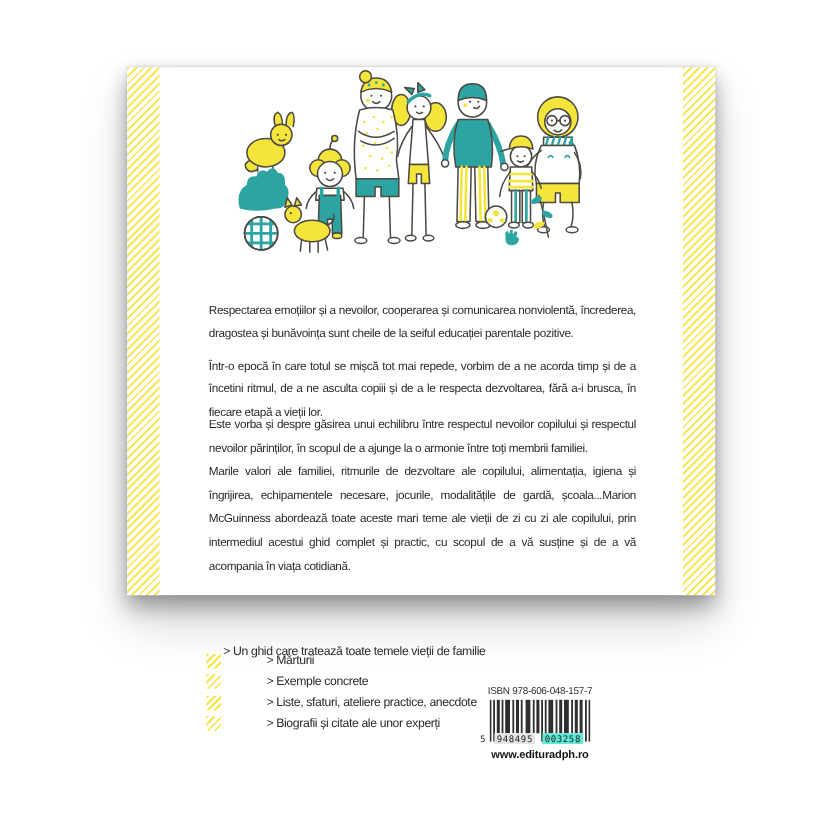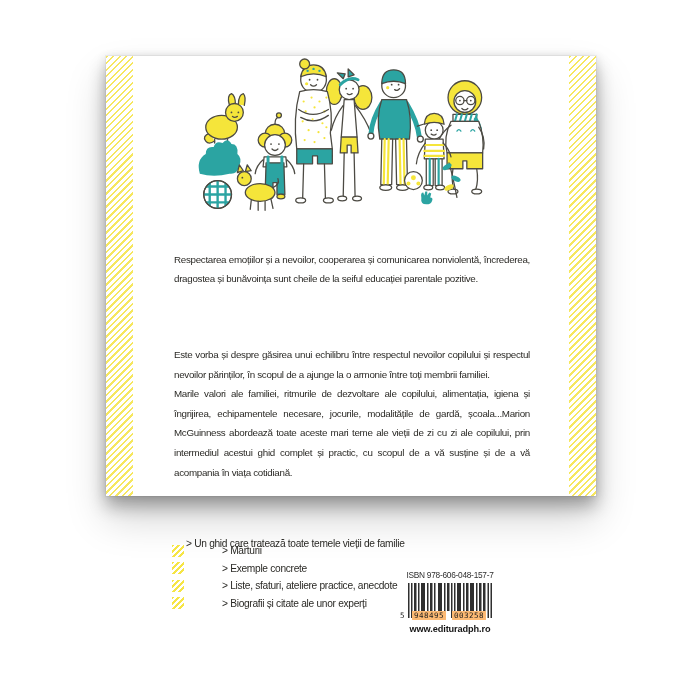--- a/index.html
+++ b/index.html
@@ -57,22 +57,22 @@
   .isbn-block{
     position:absolute;left:292px;top:514px;width:104px;text-align:center;color:#2f2f2f;
   }
   .isbn-label{font-size:8.3px;letter-spacing:-0.25px;white-space:nowrap;}
   .barcode{display:block;margin:3px auto 0;}
   .bc-digits{
     position:relative;width:84px;margin:-8px auto 0;height:9px;
     font-family:"DejaVu Sans Mono",monospace;font-size:7.5px;color:#1d1d1d;text-align:left;
   }
   .bc-digits .lead{position:absolute;left:-8px;top:0;}
-  .bc-digits .g1{position:absolute;left:4px;top:0;background:#fdba74;padding:0 2px;letter-spacing:0.5px;}
-  .bc-digits .g2{position:absolute;left:44px;top:0;background:#fdba74;padding:0 2px;letter-spacing:0.5px;}
+  .bc-digits .g1{position:absolute;left:4px;top:0;background:#e5e5e5;padding:0 2px;letter-spacing:0.5px;}
+  .bc-digits .g2{position:absolute;left:44px;top:0;background:#5eead4;padding:0 2px;letter-spacing:0.5px;}
   .website{font-weight:bold;font-size:9.2px;margin-top:4px;color:#151515;letter-spacing:-0.1px;white-space:nowrap;}
   .pos-p1{top:184px;} .pos-p2{top:230px;} .pos-p34{top:289px;}
   .pos-goal{top:396px;} .pos-discover{top:449px;} .pos-featmain{top:470px;}
   .pos-features{top:486px;}
 </style>
 </head>
 <body>
 
 <div class="book">
 
@@ -265,20 +265,21 @@
       <g>
         <path d="M276,141 Q272,120 268,106"></path>
         <ellipse cx="266" cy="110" rx="5" ry="2.5" fill="#2ba4a2" stroke="none" transform="rotate(-30 266 110)"></ellipse>
         <ellipse cx="275" cy="122" rx="5" ry="2.5" fill="#2ba4a2" stroke="none" transform="rotate(25 275 122)"></ellipse>
         <ellipse cx="268" cy="131" rx="5" ry="2.5" fill="#f5e53a" stroke="none" transform="rotate(-25 268 131)"></ellipse>
       </g>
     </g>
   </svg>
 
   <p class="copy para pos-p1">Respectarea emoțiilor și a nevoilor, cooperarea și comunicarea nonviolentă, încrederea, dragostea și bunăvoința sunt cheile de la seiful educației parentale pozitive.</p>
+  <p class="copy para pos-p2">Într-o epocă în care totul se mișcă tot mai repede, vorbim de a ne acorda timp și de a încetini ritmul, de a ne asculta copiii și de a le respecta dezvoltarea, fără a-i brusca, în fiecare etapă a vieții lor.</p>
   <div class="copy pos-p34">
     <p class="para" style="margin:0">Este vorba și despre găsirea unui echilibru între respectul nevoilor copilului și respectul nevoilor părinților, în scopul de a ajunge la o armonie între toți membrii familiei.</p>
     <p class="para" style="margin:0">Marile valori ale familiei, ritmurile de dezvoltare ale copilului, alimentația, igiena și îngrijirea, echipamentele necesare, jocurile, modalitățile de gardă, școala...Marion McGuinness abordează toate aceste mari teme ale vieții de zi cu zi ale copilului, prin intermediul acestui ghid complet și practic, cu scopul de a vă susține și de a vă acompania în viața cotidiană.</p>
   </div>
 
 
   <p class="copy feature-main pos-featmain" style="margin:12px">&gt; Un ghid care tratează toate temele vieții de familie</p>
 
   <div class="features pos-features">
     <div class="feature-row">

